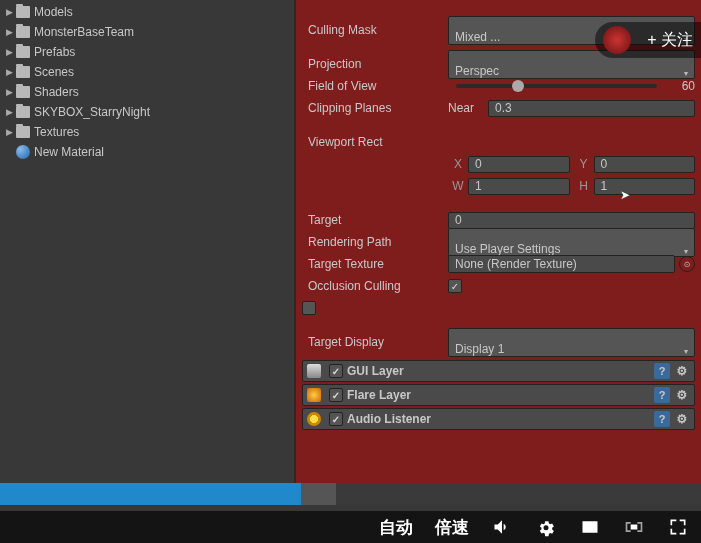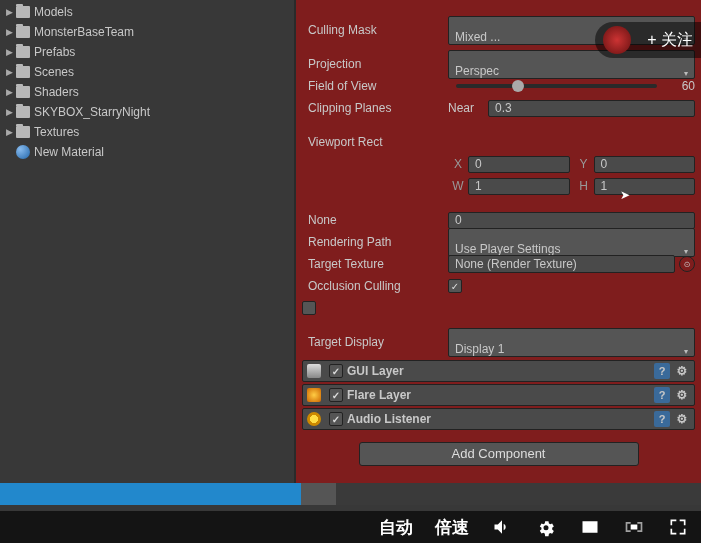--- a/index.html
+++ b/index.html
@@ -369,21 +369,21 @@
             <span class="prop-sub-label">H</span>
             <div class="prop-field">
               <span>1</span>
             </div>
           </div>
       </div>
     </div>
 
     <div class="section-gap"></div>
     <div class="prop-row">
-      <div class="prop-label">None</div>
+      <div class="prop-label">Target</div>
       <div class="prop-field">
           <span>0</span>
         </div>
     </div>
     <div class="prop-row">
       <div class="prop-label">Rendering Path</div>
       <div class="dropdown">
         <span>Use Player Settings</span>
           <span class="chev">▾</span>
       </div>
@@ -436,21 +436,20 @@
     <div class="component-header">
       <span class="comp-icon audio"></span>
       <span class="checkbox comp-check">✓</span>
       <span>Audio Listener</span>
       <div class="comp-right">
         <span class="help-icon">?</span>
         <span class="gear-small">⚙</span>
       </div>
     </div>
 
-    <div class="add-component">Add Component</div>
   </div>
 </div>
 
 <div class="cursor">➤</div>
 
 <div class="follow-badge">
   <div class="avatar"></div>
   <span>+ 关注</span>
 </div>
 

